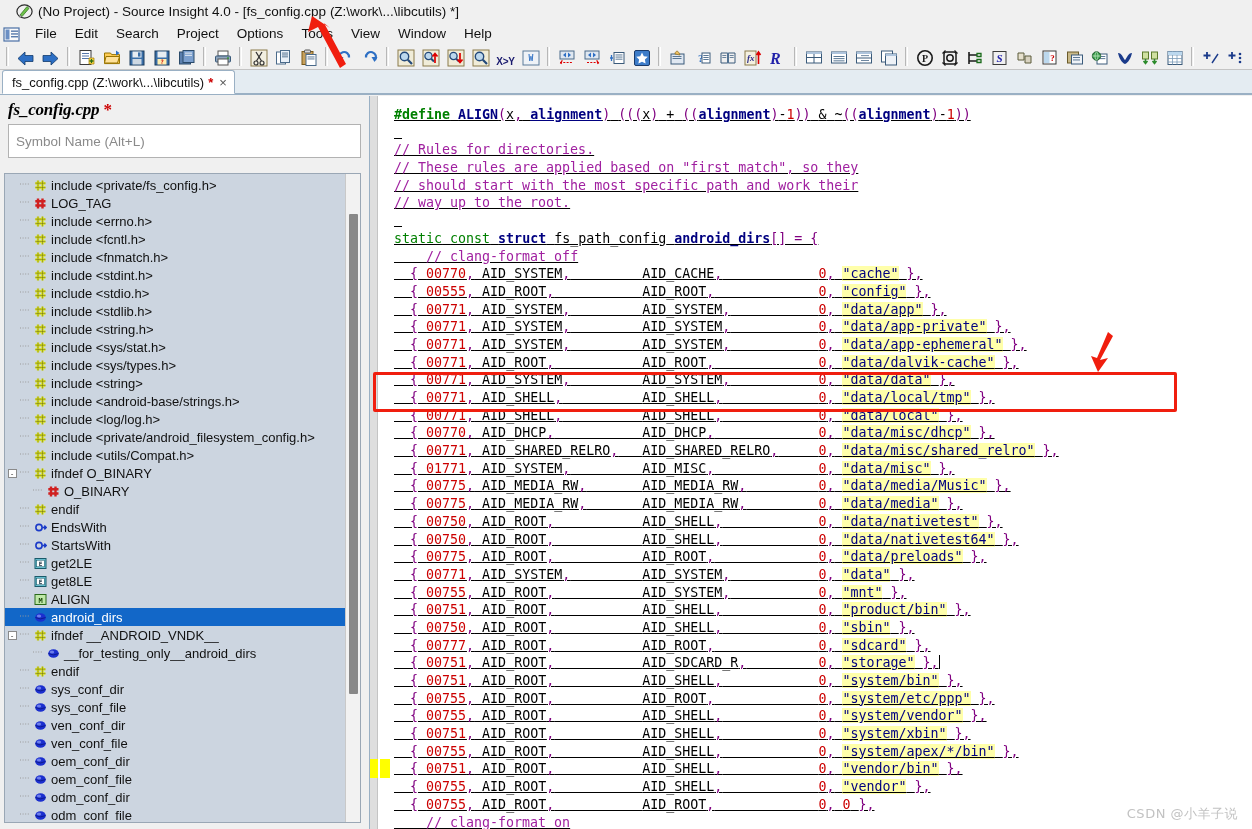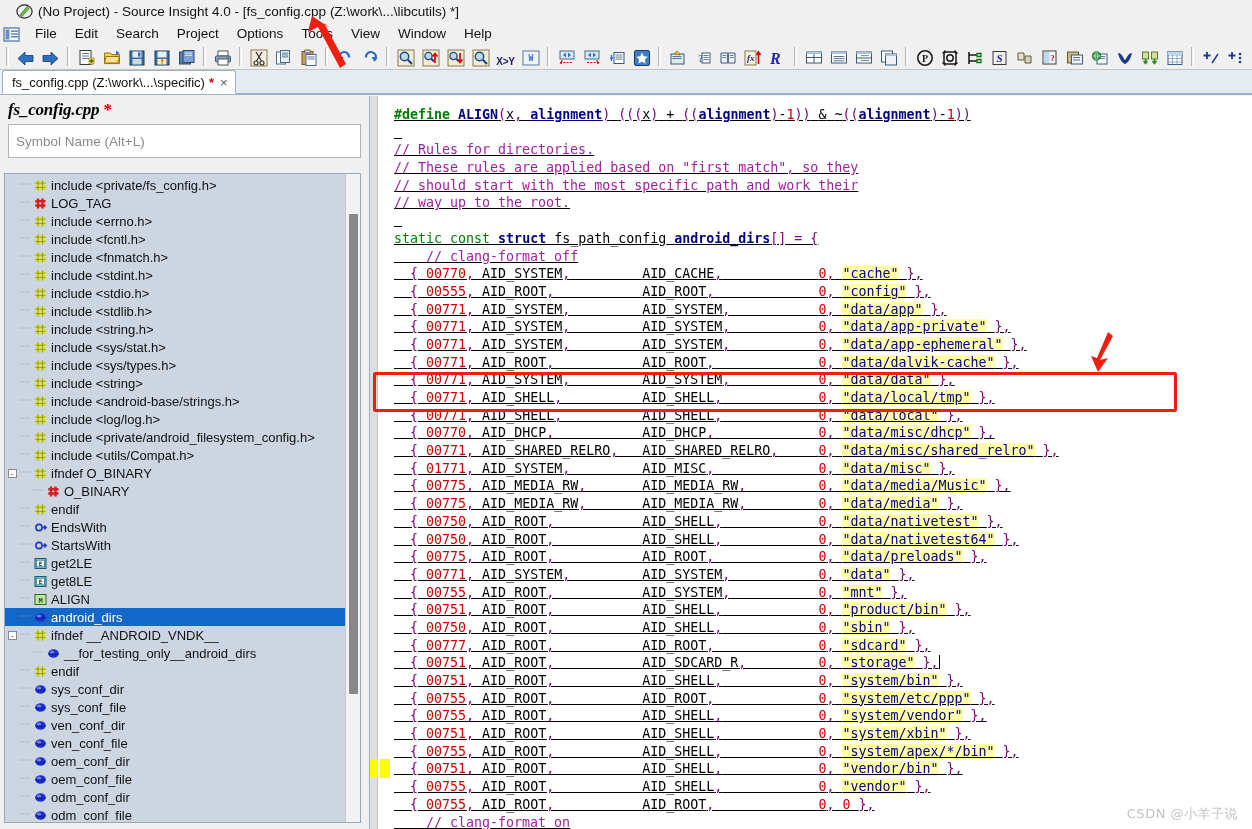--- a/index.html
+++ b/index.html
@@ -535,21 +535,21 @@
           <path d="M5 3 v7 M1.5 6.5 h7" stroke="#1a3a8a" stroke-width="1.8"></path>
           <circle cx="13" cy="5" r="1.3" fill="#1a3a8a"></circle>
           <circle cx="13" cy="9" r="1.3" fill="#1a3a8a"></circle>
           <circle cx="13" cy="13" r="1.3" fill="#1a3a8a"></circle>
         </svg>
       </div>
   </div>
 
   <div class="tabstrip">
     <div class="tab">
-      <span>fs_config.cpp (Z:\work\...\specific)</span>
+      <span>fs_config.cpp (Z:\work\...\libcutils)</span>
       <span class="mod">*</span>
       <span class="x">×</span>
     </div>
     <div class="tabfill"></div>
   </div>
 
   <div class="main">
 
     <div class="sidebar">
       <div class="sb-title">

